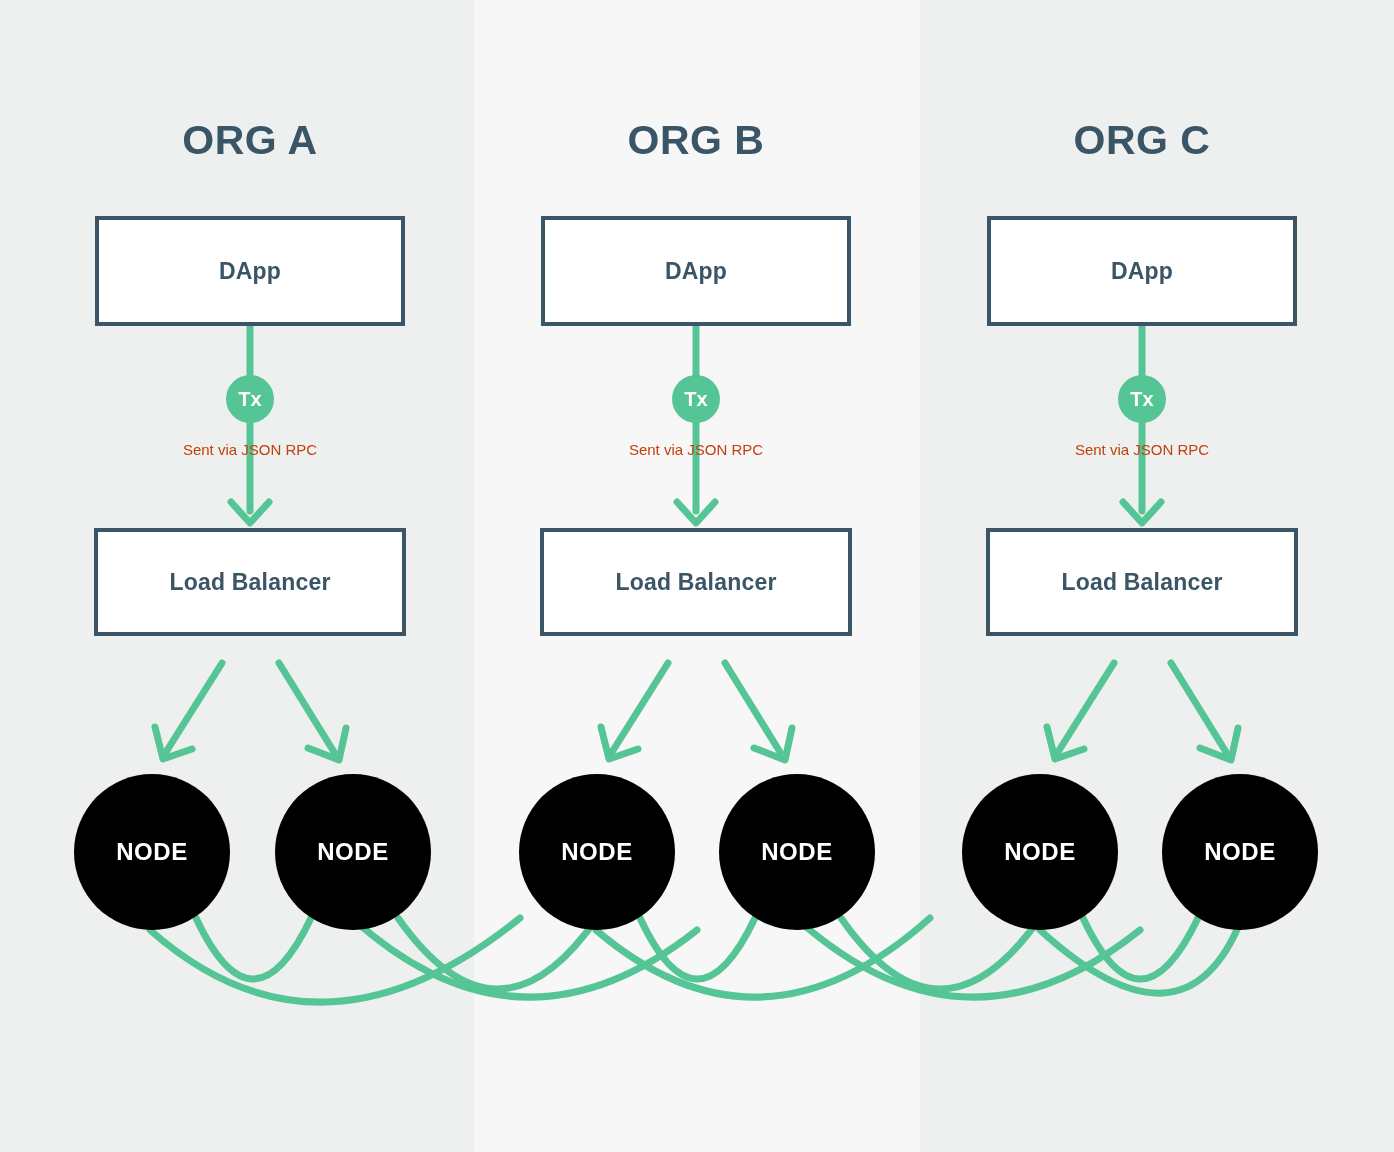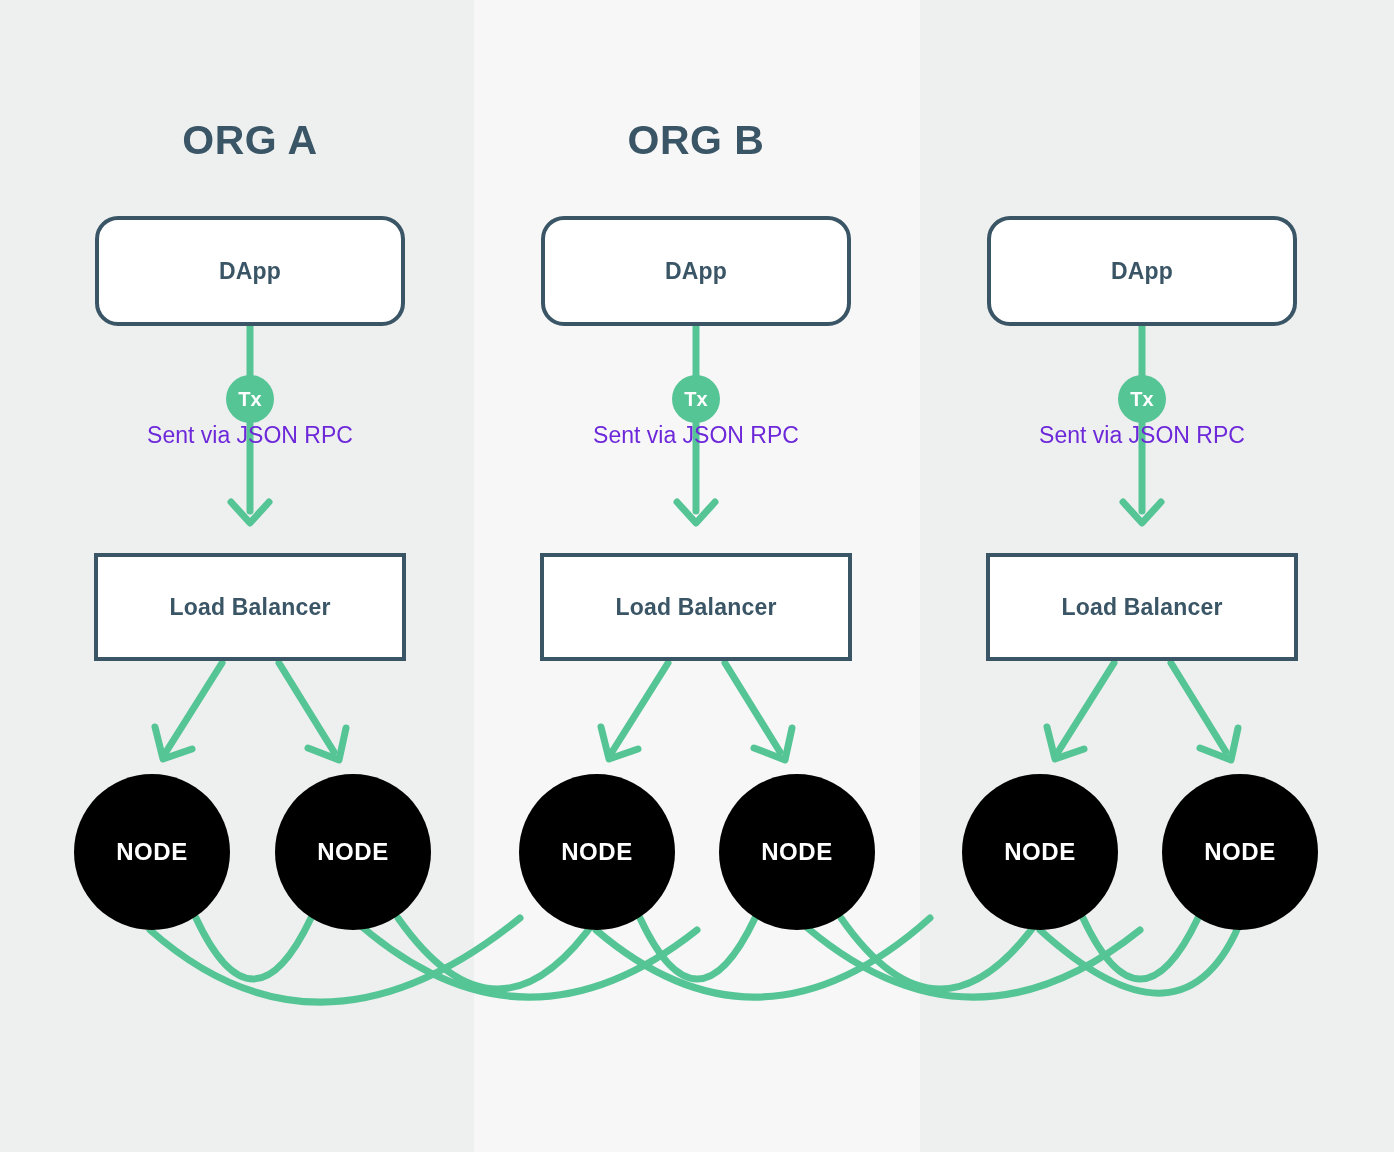--- a/index.html
+++ b/index.html
@@ -52,22 +52,22 @@
     background: #ffffff;
     border: 4px solid #3a5565;
     display: flex;
     align-items: center;
     justify-content: center;
     font-size: 23px;
     font-weight: bold;
     color: #3a5565;
     letter-spacing: 0.2px;
   }
-  .dapp-box { width: 310px; height: 110px; top: 216px; border-radius: 23px; }
-  .lb-box   { width: 312px; height: 108px; top: 553px; }
+  .dapp-box { width: 310px; height: 110px; top: 216px; }
+  .lb-box   { width: 312px; height: 108px; top: 528px; }
   #dapp-a { left: 95px; }
   #dapp-b { left: 541px; }
   #dapp-c { left: 987px; }
   #lb-a { left: 94px; }
   #lb-b { left: 540px; }
   #lb-c { left: 986px; }
 
   .tx-badge {
     position: absolute;
     width: 48px;
@@ -83,23 +83,23 @@
     top: 375px;
   }
   #tx-a { left: 226px; }
   #tx-b { left: 672px; }
   #tx-c { left: 1118px; }
 
   .rpc-label {
     position: absolute;
     width: 330px;
     text-align: center;
-    font-size: 23px;
-    color: #6d28d9;
-    top: 422px;
+    font-size: 15px;
+    color: #c2410c;
+    top: 441px;
   }
   #rpc-a { left: 85px; }
   #rpc-b { left: 531px; }
   #rpc-c { left: 977px; }
 
   .node-circle {
     position: absolute;
     width: 156px;
     height: 156px;
     border-radius: 50%;
@@ -168,20 +168,21 @@
       <path d="M 150,930 Q 320,1080 520,918"></path>
       <path d="M 352,918 Q 520,1070 697,930"></path>
       <path d="M 596,930 Q 760,1070 930,918"></path>
       <path d="M 796,918 Q 965,1070 1140,930"></path>
       <path d="M 1040,930 Q 1185,1062 1242,918"></path>
     </g>
   </svg>
 
   <div class="org-title" id="org-b-title">ORG B</div>
   <div class="org-title" id="org-a-title">ORG A</div>
+  <div class="org-title" id="org-c-title">ORG C</div>
 
   <div class="node-box dapp-box" id="dapp-a">DApp</div>
   <div class="node-box dapp-box" id="dapp-b">DApp</div>
   <div class="node-box dapp-box" id="dapp-c">DApp</div>
 
   <div class="tx-badge" id="tx-a">Tx</div>
   <div class="tx-badge" id="tx-b">Tx</div>
   <div class="tx-badge" id="tx-c">Tx</div>
 
   <div class="rpc-label" id="rpc-a">Sent via JSON RPC</div>

